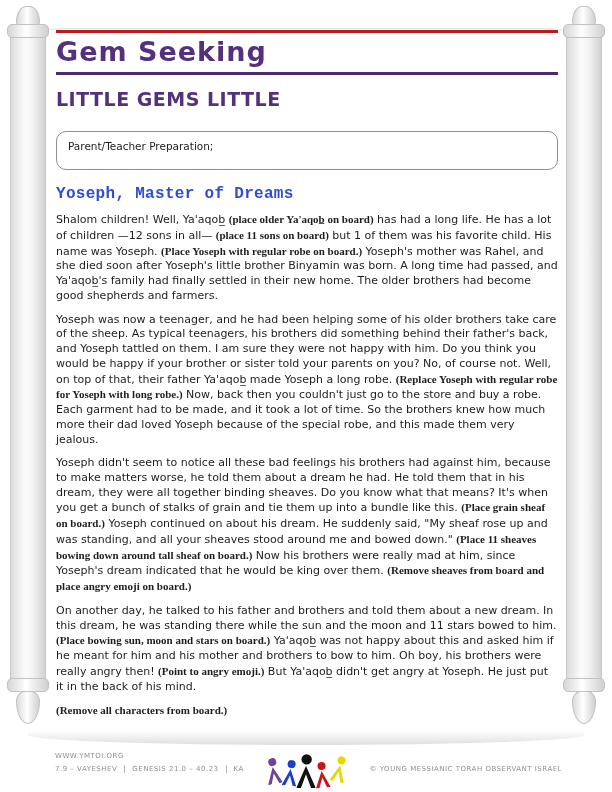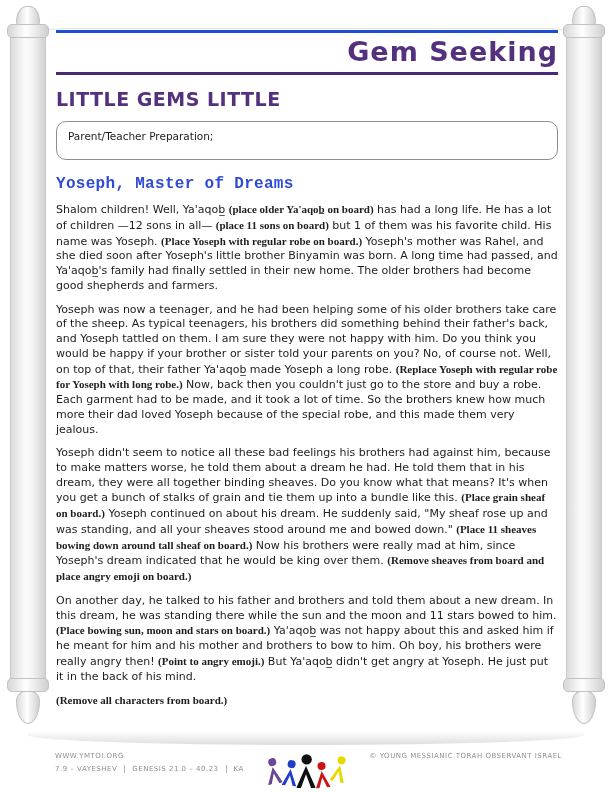--- a/index.html
+++ b/index.html
@@ -36,46 +36,46 @@
     background:linear-gradient(90deg,#dadada,#ffffff 45%,#d0d0d0);
     border:1px solid #c2c2c2;
   }
   .knob.top{top:6px;border-radius:50% 50% 10px 10px/75% 75% 10px 10px}
   .knob.tl{left:16px}.knob.tr{left:572px}
   .knob.bottom{top:690px;height:32px;border-radius:50% 50% 50% 50%/32% 32% 68% 68%}
   .knob.bl{left:16px}.knob.br{left:572px}
   
   .content{position:absolute;left:56px;width:502px;top:30px;z-index:4;color:#1d1d1d;}
   .title-block{
-    border-top:3px solid #1d4ed8;border-bottom:3px solid #4a2a72;
-    text-align:right;padding:3px 0 5px 0;
+    border-top:3px solid #b91c1c;border-bottom:3px solid #4a2a72;
+    text-align:left;padding:3px 0 5px 0;
   }
   .title{
     color:#53317d;font-size:27px;font-weight:bold;letter-spacing:1px;
     font-family:"DejaVu Sans",sans-serif;
   }
   .subtitle{
     margin-top:13px;color:#53317d;font-size:19px;font-weight:bold;letter-spacing:0.5px;
   }
   .prep-box{
-    margin-top:11px;border:1.5px solid #8f8f8f;border-radius:10px;
+    margin-top:21px;border:1.5px solid #8f8f8f;border-radius:10px;
     padding:7px 11px 9px 11px;font-size:10.5px;line-height:1.45;color:#1d1d1d;
   }
   .prep-head{margin-bottom:6px;}
   .link{color:#2b66d9;cursor:pointer;}
   .story-head{
     margin-top:15px;color:#2f4bd7;font-size:16px;font-weight:bold;letter-spacing:0.3px;font-family:Liberation Mono, monospace;
   }
   .para{margin-top:9px;font-size:11px;line-height:1.34;text-align:left;}
   .para .b{font-weight:bold;font-family:Liberation Serif, serif;}
   .para.standalone{font-weight:bold;}
   
   .footer{
     position:absolute;left:55px;right:50px;top:750px;z-index:4;
-    display:flex;justify-content:space-between;align-items:flex-start;
+    display:flex;justify-content:space-between;align-items:flex-end;
     font-size:7px;color:#8f8f8f;letter-spacing:0.5px;line-height:1.9;
   }
   .footer .col-right{text-align:right;}
   .sep{display:inline-block;width:1px;height:8px;background:#b5b5b5;margin:0 7px;vertical-align:middle;}
   .logo{
     position:absolute;left:50%;transform:translateX(-50%);top:746px;z-index:4;
     display:flex;align-items:flex-end;gap:1px;height:42px;
   }
   .fig{position:relative;display:inline-block;width:15px;height:26px;}
   .fig .head{display:block;width:8px;height:8px;border-radius:50%;margin:0 auto 1px auto;}

